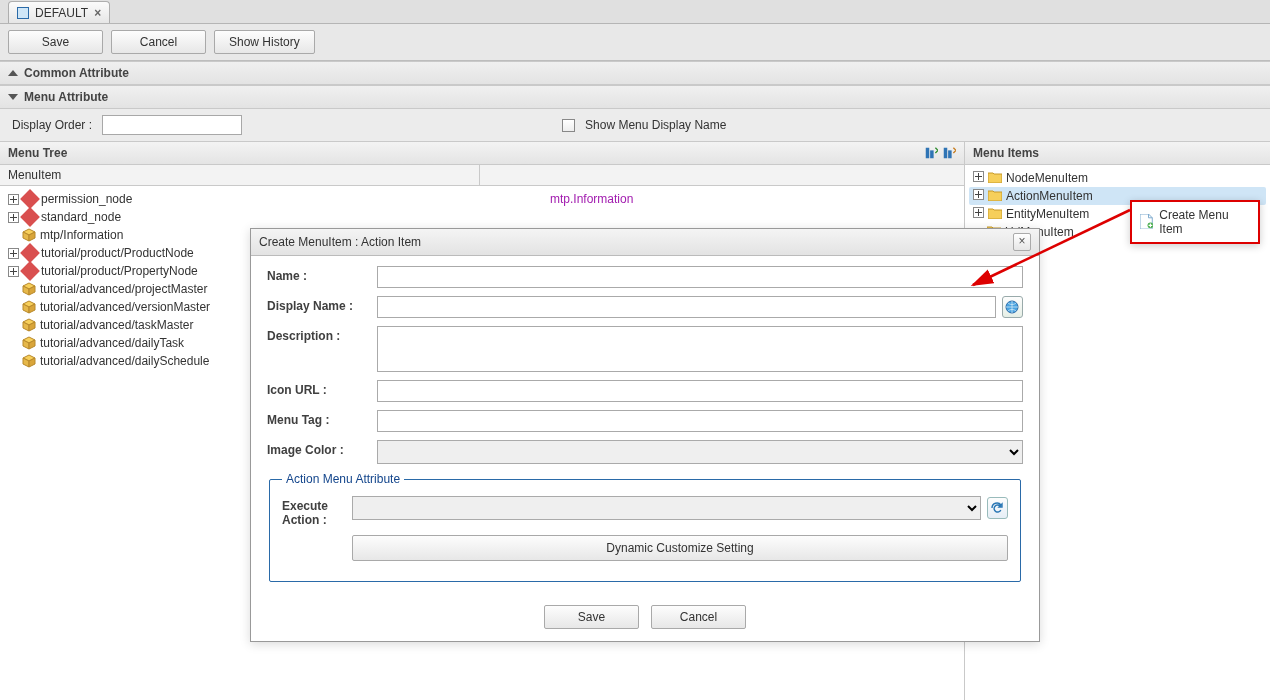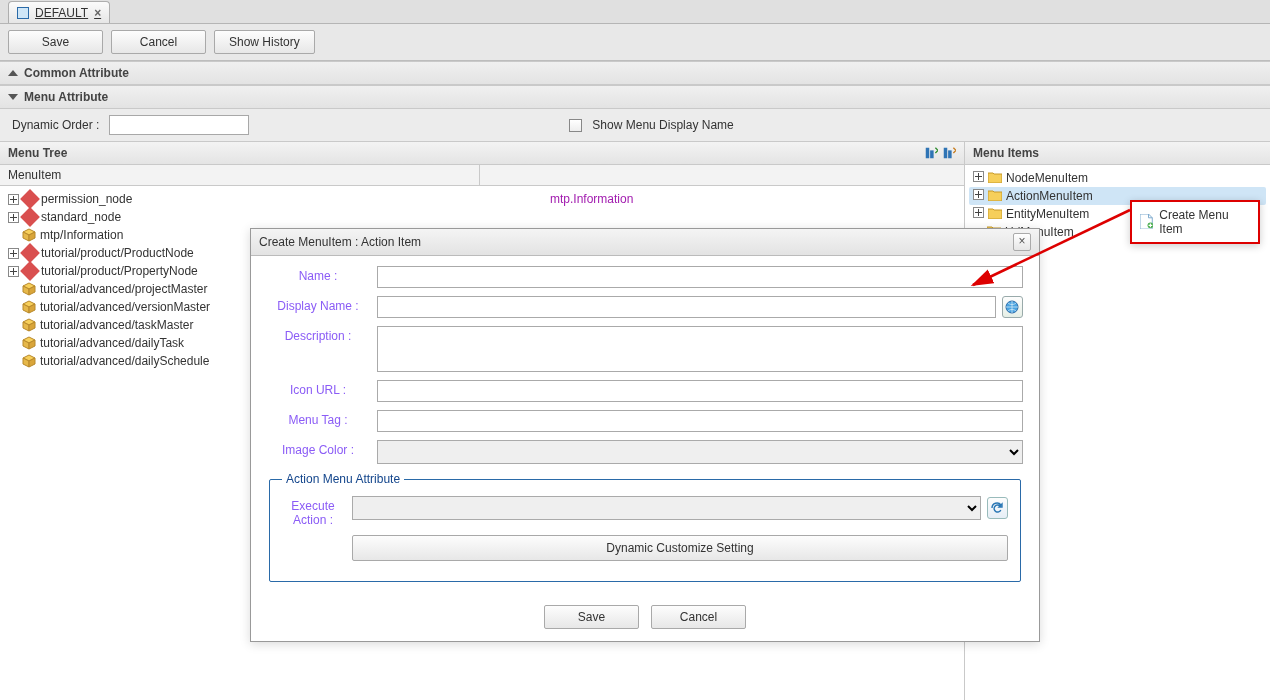--- a/index.html
+++ b/index.html
@@ -1,18 +1,18 @@
 <!DOCTYPE html>
 <html><head>
 <meta charset="utf-8">
 <style>
   * { box-sizing: border-box; font-family: Arial, Helvetica, sans-serif; font-size: 12px; }
   body { margin:0; padding:0; background:#fff; color:#333; width:1270px; height:700px; overflow:hidden; position:relative; }
   .tabbar { border-bottom:1px solid #b5b5b5; background:#e0e0e0; height:24px; display:flex; align-items:flex-end; padding-left:8px;}
-  .tab { background:linear-gradient(#fbfbfb,#e6e6e6); border:1px solid #aeaeae; border-bottom:none; border-radius:4px 4px 0 0; padding:3px 8px; display:flex; align-items:center; gap:6px; height:22px;text-decoration:underline;}
+  .tab { background:linear-gradient(#fbfbfb,#e6e6e6); border:1px solid #aeaeae; border-bottom:none; border-radius:4px 4px 0 0; padding:3px 8px; display:flex; align-items:center; gap:6px; height:22px;}
   .tab .tab-ico { width:12px; height:12px; display:inline-block; border:1px solid #2a6aa8; background:#cfe6f7;}
   .tab .close { color:#666; font-weight:bold; cursor:pointer; }
   .toolbar { background:#e8e8e8; border-bottom:1px solid #bdbdbd; padding:6px 8px; display:flex; gap:8px;}
   .btn { background:linear-gradient(#fdfdfd,#e7e7e7); border:1px solid #a9a9a9; border-radius:2px; padding:4px 0; width:95px; text-align:center; cursor:pointer; }
   .section-hdr { background:linear-gradient(#f0f0f0,#e3e3e3); border-top:1px solid #c9c9c9; border-bottom:1px solid #c9c9c9; padding:4px 8px; display:flex; align-items:center; gap:6px; font-weight:bold; color:#444;}
   .chevron { width:0;height:0; display:inline-block;}
   .chev-up { border-left:5px solid transparent; border-right:5px solid transparent; border-bottom:6px solid #555;}
   .chev-down { border-left:5px solid transparent; border-right:5px solid transparent; border-top:6px solid #555;}
   .menu-attr-body { background:#ececec; border-bottom:1px solid #c9c9c9; padding:6px 12px; display:flex; align-items:center; gap:10px;}
   .menu-attr-body label { color:#333;}
@@ -36,21 +36,21 @@
   .node-ico { width:14px;height:14px; display:inline-block; background:#d94f4f; transform:rotate(45deg);}
   .cube { width:14px;height:14px; display:inline-block;}
   .folder { width:14px;height:12px; display:inline-block;}
   .details { position:absolute; left:250px; width:790px; top:0;}
   .details-top { color:#a21caf; padding:6px 0 0 300px;}
   .dialog { position:absolute; left:0; top:42px; width:790px; background:#fff; border:1px solid #999; box-shadow:0 2px 10px rgba(0,0,0,.15);}
   .dialog-hdr { background:linear-gradient(#f4f4f4,#e3e3e3); border-bottom:1px solid #bbb; padding:4px 8px; font-weight:normal; display:flex; justify-content:space-between; align-items:center;}
   .dialog-close { width:18px;height:18px; border:1px solid #aaa; border-radius:2px; background:linear-gradient(#fff,#e6e6e6); text-align:center; line-height:15px; cursor:pointer; color:#555;}
   .dialog-body { padding:10px 16px;}
   .frow { display:flex; align-items:flex-start; margin-bottom:8px;}
-  .frow .flabel { width:110px; text-align:center; color:#8b5cf6; font-weight:normal; padding-right:8px; padding-top:3px;}
+  .frow .flabel { width:110px; text-align:left; color:#404040; font-weight:bold; padding-right:8px; padding-top:3px;}
   .frow .fctl { flex:1; display:flex; gap:6px; align-items:center;}
   .frow input[type=text], .frow textarea, .frow select { width:100%; border:1px solid #aaa; padding:3px 4px; font-size:12px;}
   .frow textarea { height:46px; resize:none;}
   .globe { width:22px;height:22px; border:1px solid #9aa; border-radius:3px; background:linear-gradient(#fdfdfd,#e6efe6); display:flex; align-items:center; justify-content:center; cursor:pointer;}
   .refresh { width:22px;height:22px; border:1px solid #9bb; border-radius:3px; background:linear-gradient(#fdfdfd,#e6eef6); display:flex; align-items:center; justify-content:center; cursor:pointer;}
   fieldset.ama { border:1px solid #2a6aa8; border-radius:2px; padding:10px 12px 12px; margin-top:6px;}
   fieldset.ama legend { color:#14468c; font-weight:normal; padding:0 4px;}
   .dyn-btn { width:100%; border:1px solid #a9a9a9; background:linear-gradient(#fdfdfd,#e7e7e7); padding:5px 0; text-align:center; cursor:pointer; border-radius:2px;}
   .dialog-ftr { padding:12px; display:flex; justify-content:center; gap:12px; border-top:1px solid transparent;}
   .right .panel-title{border-top:1px solid #c9c9c9;}
@@ -83,21 +83,21 @@
 <div class="section-hdr">
   <span class="chevron chev-up"></span>
   <span>Common Attribute</span>
 </div>
 
 <div class="section-hdr">
   <span class="chevron chev-down"></span>
   <span>Menu Attribute</span>
 </div>
 <div class="menu-attr-body">
-  <label>Dynamic Order :</label>
+  <label>Display Order :</label>
   <input class="txt" style="width: 140px;" type="text" value="">
   <div style="flex:0 0 300px"></div>
   <span class="checkbox"></span>
   <label>Show Menu Display Name</label>
 </div>
 
 <div class="split">
 
   <div class="left">
     <div class="panel-title">

